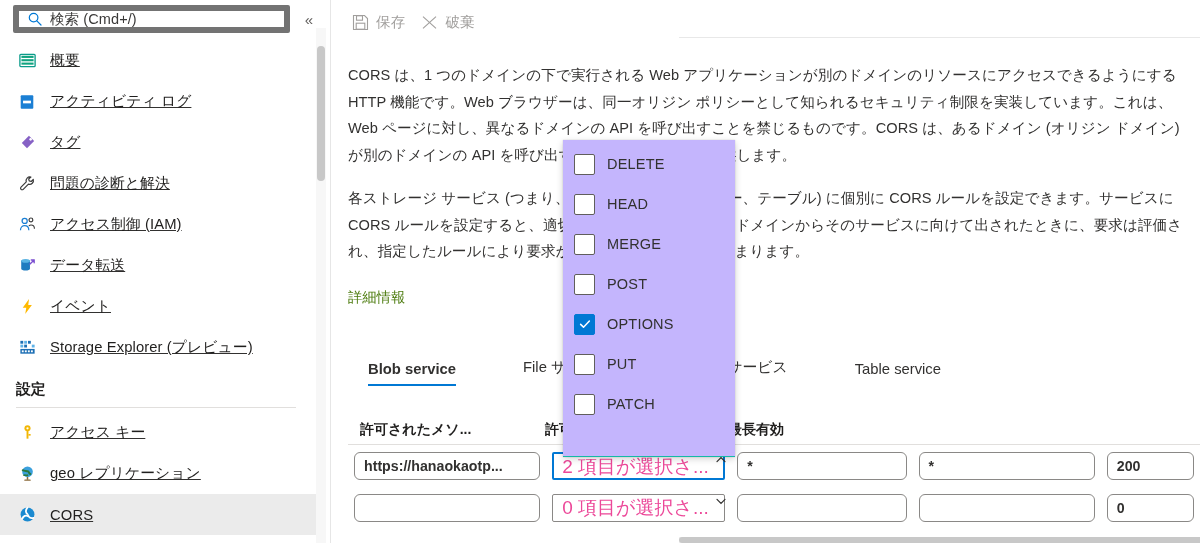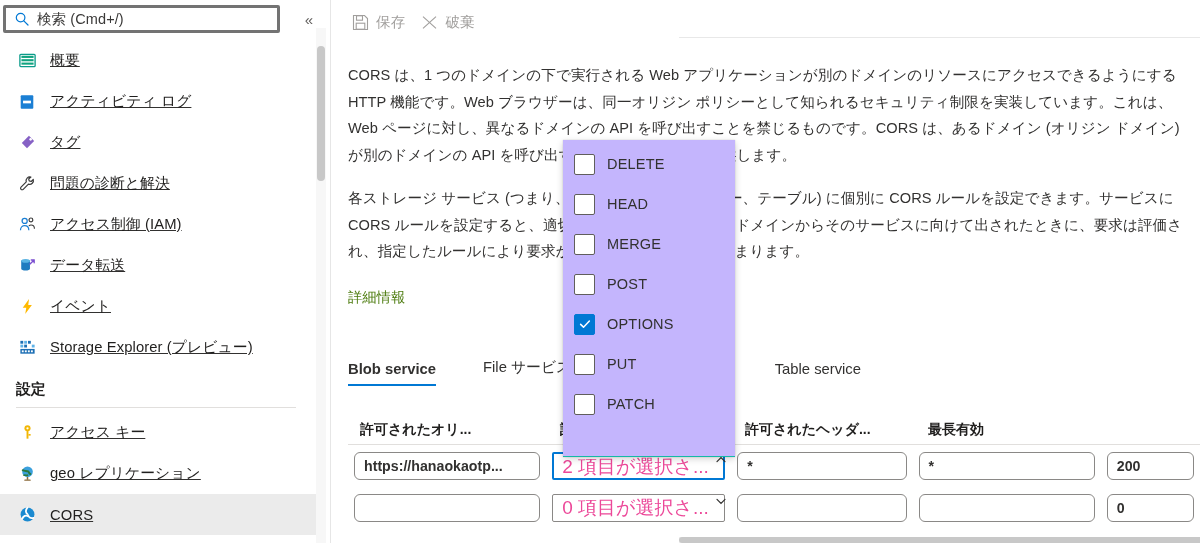--- a/index.html
+++ b/index.html
@@ -27,22 +27,22 @@
     background: #c8c8c8; border-radius: 4px;
   }
   #sidebar-divider {
     position: absolute; left: 330px; top: 0; width: 1px; height: 543px;
     background: #e6e6e6;
   }
   .search-row {
     position: absolute; left: 0; top: 0; width: 316px; height: 38px;
   }
   .search-box {
-    position: absolute; left: 3px; top: 5px; width: 277px; height: 28px;
-    border: 3px solid #737373; border-radius: 2px; background: #fff;
+    position: absolute; left: 13px; top: 5px; width: 277px; height: 28px;
+    border: 6px solid #737373; border-radius: 2px; background: #fff;
     display: flex; align-items: center; padding: 0 8px;
   }
   .search-box .sicon { width: 16px; height: 16px; margin-right: 7px; flex: 0 0 auto; }
   .search-text {
     font-size: 14.5px; color: #3b3a39; white-space: nowrap; overflow: hidden;
     letter-spacing: .1px;
   }
   .collapse-btn {
     position: absolute; left: 298px; top: 8px; width: 22px; height: 22px;
     display: flex; align-items: center; justify-content: center;
@@ -103,21 +103,21 @@
     position: absolute; left: 17px; top: 288px;
     font-size: 14.3px; color: #4d7c0f; cursor: pointer;
   }
 
   
   #tabs {
     position: absolute; left: 17px; top: 358px; display: flex; align-items: flex-end;
   }
   .tab {
     position: relative; font-size: 14.8px; color: #323130; cursor: pointer;
-    padding: 0 0 9px 0; margin-right: 47px; white-space: nowrap;
+    padding: 0 0 9px 0; margin-right: 47px; white-space: nowrap; margin-left: 20px;
   }
   .tab.active { font-weight: bold; }
   .tab.active::after {
     content: ""; position: absolute; left: 0; right: 0; bottom: 0;
     height: 2px; background: #0078d4;
   }
 
   
   #table { position: absolute; left: 17px; top: 415px; right: 0; }
   .thead { display: flex; align-items: center; height: 29px; }
@@ -383,21 +383,20 @@
       <div class="tab">
         <span>キュー サービス</span>
       </div>
       <div class="tab">
         <span>Table service</span>
       </div>
     </div>
 
     <div id="table">
       <div class="thead">
-        <div class="th" style="width:200px">許可されたオリ...</div>
         <div class="th" style="width:185px">許可されたメソ...</div>
         <div class="th" style="width:183px">許可されたヘッダ...</div>
         <div class="th" style="width:100px">最長有効</div>
       </div>
       <div class="thead-rule"></div>
 
       <div class="trow">
         <div class="cell" style="width:200px">
           <div class="inp">https://hanaokaotp...</div>
         </div>

